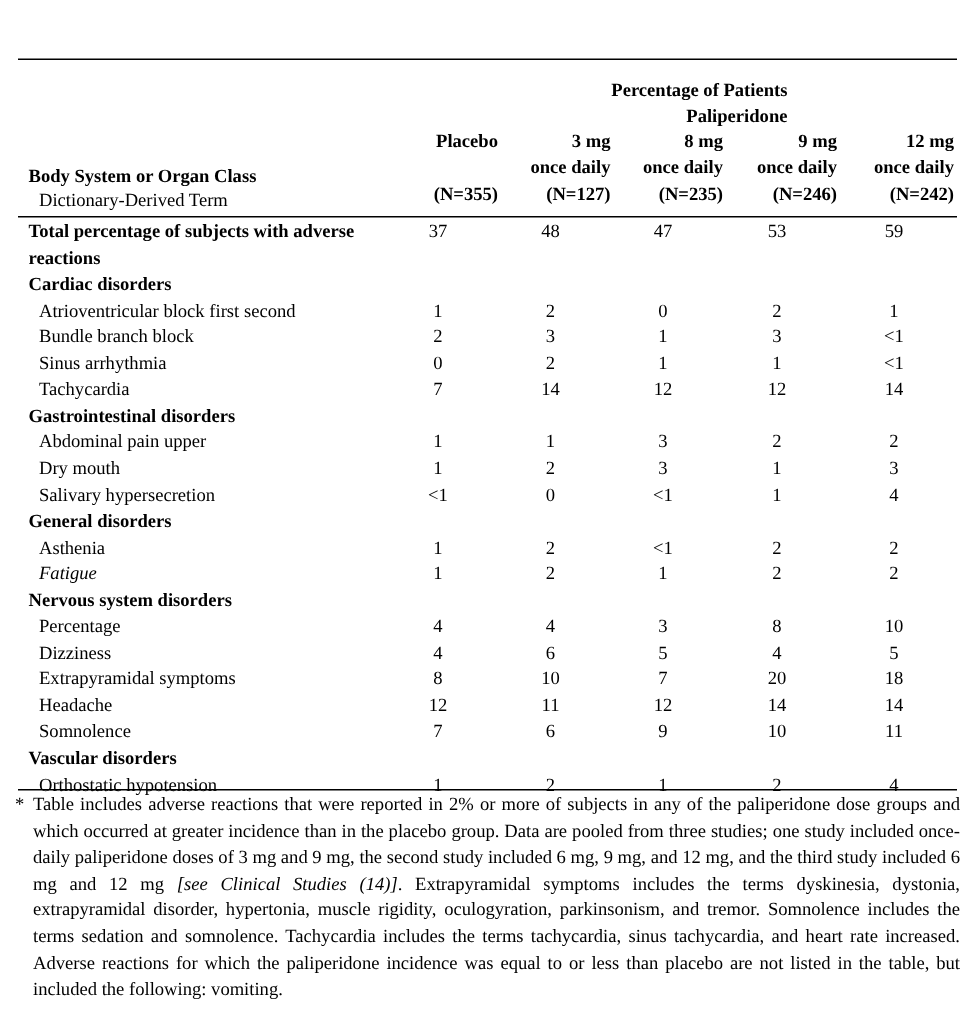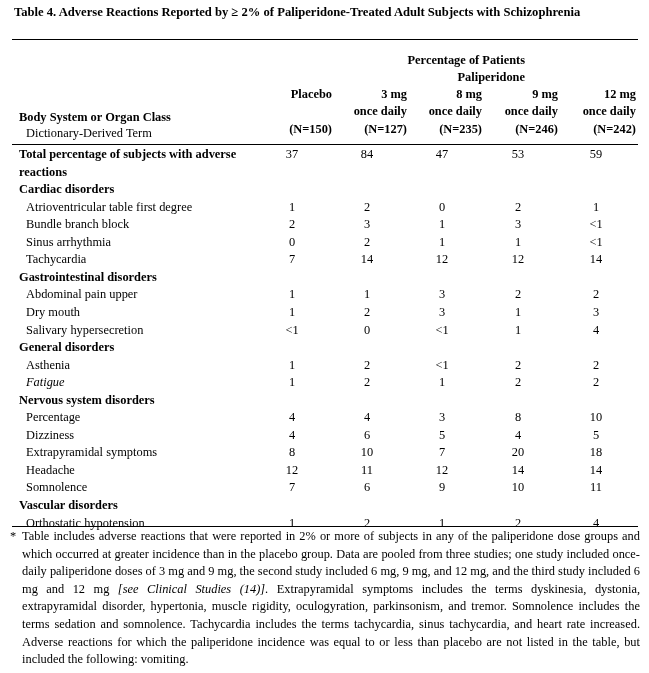--- a/index.html
+++ b/index.html
@@ -23,63 +23,62 @@
     font-size: 12.4px; line-height: 17.6px; text-align: justify;
   }
   .foot .star { position: absolute; left: 0; top: 0; }
   .foot .txt { margin-left: 12px; display: block; }
   .foot i { font-style: italic; }
 </style>
 </head>
 <body>
 
 <div class="title">
-  <span>Table 4. Adverse Reactions Reported by ≥ 2% of Paliperidone-Treated Adult Subjects with Schizophrenia</span>
 </div>
 
 <div class="rule" style="top:39px;"></div>
 
 <div>
   <div class="cell hdr ctr" style="left:355px; top:40px; width:170px;">Percentage of Patients</div>
   <div class="cell hdr ctr" style="left:355px; top:57px; width:170px;">Paliperidone</div>
 
   <div class="cell hdr" style="left:19px; top:109px;">Body System or  Organ Class</div>
   <div class="cell" style="left:26px; top:125px;">Dictionary-Derived Term</div>
 
   <div id="col-headers">
       <div class="cell hdr ctr" style="left: 252px; width: 80px; top: 74px;">Placebo</div>
       <div class="cell hdr ctr" style="left: 252px; width: 80px; top: 91px;"></div>
-      <div class="cell hdr ctr" style="left: 252px; width: 80px; top: 109px;">(N=150)</div>
+      <div class="cell hdr ctr" style="left: 252px; width: 80px; top: 109px;">(N=355)</div>
       <div class="cell hdr ctr" style="left: 327px; width: 80px; top: 74px;">3 mg</div>
       <div class="cell hdr ctr" style="left: 327px; width: 80px; top: 91px;">once daily</div>
       <div class="cell hdr ctr" style="left: 327px; width: 80px; top: 109px;">(N=127)</div>
       <div class="cell hdr ctr" style="left: 402px; width: 80px; top: 74px;">8 mg</div>
       <div class="cell hdr ctr" style="left: 402px; width: 80px; top: 91px;">once daily</div>
       <div class="cell hdr ctr" style="left: 402px; width: 80px; top: 109px;">(N=235)</div>
       <div class="cell hdr ctr" style="left: 478px; width: 80px; top: 74px;">9 mg</div>
       <div class="cell hdr ctr" style="left: 478px; width: 80px; top: 91px;">once daily</div>
       <div class="cell hdr ctr" style="left: 478px; width: 80px; top: 109px;">(N=246)</div>
       <div class="cell hdr ctr" style="left: 556px; width: 80px; top: 74px;">12 mg</div>
       <div class="cell hdr ctr" style="left: 556px; width: 80px; top: 91px;">once daily</div>
       <div class="cell hdr ctr" style="left: 556px; width: 80px; top: 109px;">(N=242)</div>
     </div>
 </div>
 
 <div class="rule" style="top:144px;"></div>
 
 <div id="table-body">
     <div class="cell bold" style="left: 19px; top: 146px;">Total percentage of subjects with adverse</div>
     <div class="num" style="left: 262px; top: 146px;">37</div>
-    <div class="num" style="left: 337px; top: 146px;">84</div>
+    <div class="num" style="left: 337px; top: 146px;">48</div>
     <div class="num" style="left: 412px; top: 146px;">47</div>
     <div class="num" style="left: 488px; top: 146px;">53</div>
     <div class="num" style="left: 566px; top: 146px;">59</div>
     <div class="cell bold" style="left: 19px; top: 163.55px;">reactions</div>
     <div class="cell bold" style="left: 19px; top: 181.1px;">Cardiac disorders</div>
-    <div class="cell" style="left: 26px; top: 198.65px;">Atrioventricular table first degree</div>
+    <div class="cell" style="left: 26px; top: 198.65px;">Atrioventricular block first second</div>
     <div class="num" style="left: 262px; top: 198.65px;">1</div>
     <div class="num" style="left: 337px; top: 198.65px;">2</div>
     <div class="num" style="left: 412px; top: 198.65px;">0</div>
     <div class="num" style="left: 488px; top: 198.65px;">2</div>
     <div class="num" style="left: 566px; top: 198.65px;">1</div>
     <div class="cell" style="left: 26px; top: 216.2px;">Bundle branch block</div>
     <div class="num" style="left: 262px; top: 216.2px;">2</div>
     <div class="num" style="left: 337px; top: 216.2px;">3</div>
     <div class="num" style="left: 412px; top: 216.2px;">1</div>
     <div class="num" style="left: 488px; top: 216.2px;">3</div>

